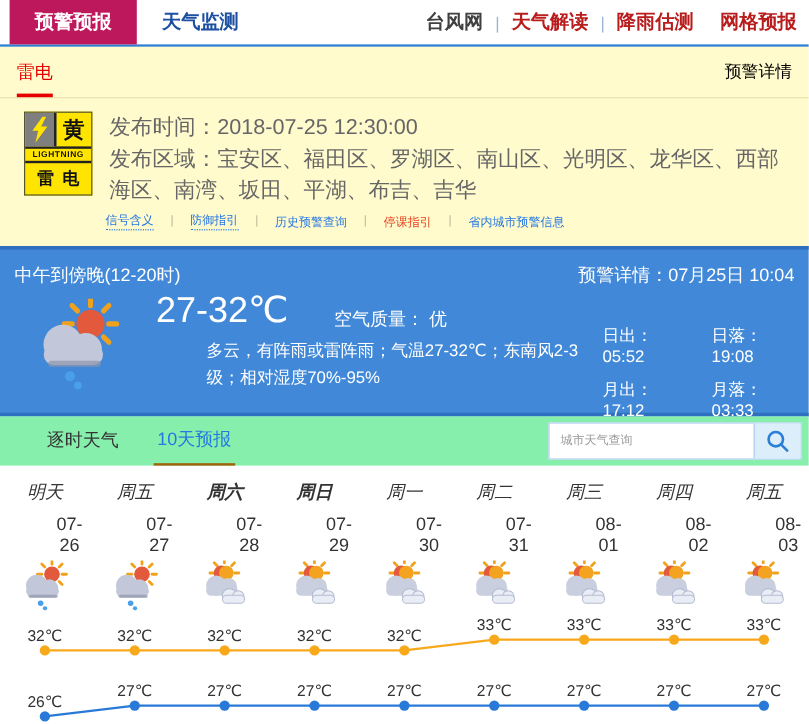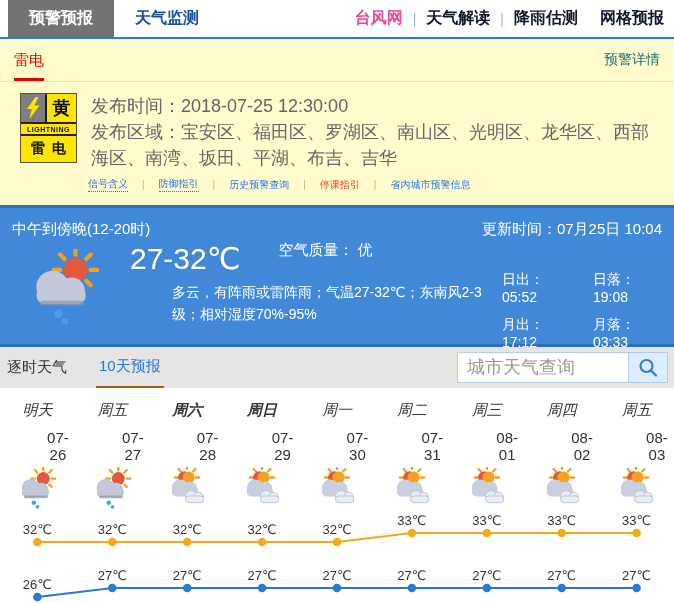--- a/index.html
+++ b/index.html
@@ -4,34 +4,34 @@
 <style>
   * { margin:0; padding:0; box-sizing:border-box; }
   html,body { width:674px; height:603px; overflow:hidden; background:#fff;
     font-family:"Liberation Sans","DejaVu Sans",sans-serif; }
 
   
   .nav { height:39px; border-bottom:2px solid #2b7fd4; display:flex; align-items:stretch;
          padding-left:8px; background:#fff; }
   .nav-tab { display:flex; align-items:center; padding:0 21px; font-size:16px; font-weight:bold;
              color:#1c4fa1; cursor:pointer; }
-  .nav-tab.active { background:#737373; color:#fff; }
+  .nav-tab.active { background:#be185d; color:#fff; }
   .nav-links { margin-left:auto; display:flex; align-items:center; padding-right:10px;
                font-size:16px; font-weight:bold; }
-  .nav-link { color:#0f172a; cursor:pointer; }
-  .nav-link.hl { color:#ec4899; }
+  .nav-link { color:#b91c1c; cursor:pointer; }
+  .nav-link.hl { color:#404040; }
   .nav-sep { color:#9db3d4; font-weight:normal; margin:0 10px; font-size:14px; }
   .nav-gap { width:22px; }
 
   
   .alert { height:166px; background:#fffbcd; overflow:hidden; }
   .alert-head { display:flex; justify-content:space-between; align-items:flex-start;
                 padding:12px 14px 0 14px; height:42px; }
   .alert-tab { color:#e60000; font-size:15px; padding-bottom:8px; border-bottom:3px solid #e60000; cursor:pointer; }
-  .alert-detail { color:#0f766e; font-size:14px; cursor:pointer; }
+  .alert-detail { color:#000000; font-size:14px; cursor:pointer; }
   .alert-body { border-top:1px solid #eae2b0; padding:11px 14px 0 20px; display:flex; }
   .badge { width:57px; height:70px; background:#ffe400; border:1px solid #55552f; flex-shrink:0;
            display:flex; flex-direction:column; }
   .badge-top { display:flex; height:30px; border-bottom:2px solid #222; }
   .badge-bolt { width:26px; background:#7f7f7f; border-right:2px solid #222;
                 display:flex; align-items:center; justify-content:center; }
   .badge-char { flex:1; display:flex; align-items:center; justify-content:center;
                 font-size:18px; font-weight:bold; color:#111; }
   .badge-mid { height:12px; display:flex; align-items:center; justify-content:center;
                font-size:7px; font-weight:bold; color:#111; border-bottom:2px solid #222;
@@ -46,36 +46,36 @@
   .alert-link.hl { color:#e8431f; }
   .alert-sep { color:#b9b894; margin:0 14px; }
 
   
   .current { height:142px; background:#4189d8; border-top:3px solid #2f6fc0;
              border-bottom:3px solid #2f6fc0; color:#fff; padding:12px 12px 0 12px; }
   .current-head { display:flex; justify-content:space-between; font-size:15px; }
   .current-main { display:flex; margin-top:2px; }
   .big-icon { width:104px; display:flex; justify-content:center; padding-top:8px; flex-shrink:0; }
   .current-mid { margin-left:14px; }
-  .temp-row { display:flex; align-items:flex-start; }
+  .temp-row { display:flex; align-items:flex-end; }
   .temp-range { font-size:30px; font-weight:normal; }
   .aqi { font-size:15px; margin-left:38px; }
   .desc { margin-top:5px; font-size:14px; line-height:22px; width:330px;margin-left:42px; }
   .sunmoon { margin-left:auto; margin-top:30px; display:grid; grid-template-columns:auto auto;
              gap:11px 24px; font-size:14px; align-content:start; padding-right:2px; }
 
   
-  .tabs { height:41px; display:flex; align-items:stretch; padding-left:4px; position:relative;
-          background:#e5e5e5; }
+  .tabs { height:41px; display:flex; align-items:stretch; padding-left:36px; position:relative;
+          background:#86efac; }
   .tab { display:flex; align-items:center; padding:0 3px; margin-right:26px; font-size:15px;
          color:#333; cursor:pointer; }
   .tab.active { color:#2577e3; border-bottom:2px solid #a16207; }
   .search { position:absolute; right:6px; top:5px; display:flex; border:1px solid #aecdf0;
             height:31px; background:#fff; }
-  .search input { border:none; outline:none; width:170px; padding:0 9px; font-size:18px; color:#333;
+  .search input { border:none; outline:none; width:170px; padding:0 9px; font-size:10px; color:#333;
                   font-family:inherit; background:transparent; }
   .search input::placeholder { color:#999; }
   .search-btn { width:39px; background:#ddeefb; border-left:1px solid #aecdf0; display:flex;
                 align-items:center; justify-content:center; cursor:pointer; }
 
   
   .days { display:flex; padding-top:13px; background:#fff; }
   .day-col { width:11.1111%; text-align:center; }
   .day-name { font-size:15px; color:#333;font-style:italic; }
   .day-name.bold { font-weight:bold; }
@@ -134,21 +134,21 @@
       <div class="alert-link hl">停课指引</div>
       <span class="alert-sep">|</span>
       <div class="alert-link">省内城市预警信息</div>
     </div>
 </div>
 
 <div class="current">
   <div class="current-head">
     <div>中午到傍晚(12-20时)</div>
     <div>
-      <span>更新时间：</span><span>07月25日 10:04</span>
+      <span>预警详情：</span><span>07月25日 10:04</span>
     </div>
   </div>
   <div class="current-main">
     <div class="big-icon" id="big-weather-icon">
         <svg width="76" height="76" viewBox="0 0 40 40">
           <line x1="34.0" y1="11.0" x2="37.5" y2="11.0" stroke="#f0a21c" stroke-width="2.2" stroke-linecap="round"></line>
           <line x1="31.7" y1="16.7" x2="34.1" y2="19.1" stroke="#f0a21c" stroke-width="2.2" stroke-linecap="round"></line>
           <line x1="26.0" y1="19.0" x2="26.0" y2="22.5" stroke="#f0a21c" stroke-width="2.2" stroke-linecap="round"></line>
           <line x1="20.3" y1="16.7" x2="17.9" y2="19.1" stroke="#f0a21c" stroke-width="2.2" stroke-linecap="round"></line>
           <line x1="18.0" y1="11.0" x2="14.5" y2="11.0" stroke="#f0a21c" stroke-width="2.2" stroke-linecap="round"></line>

